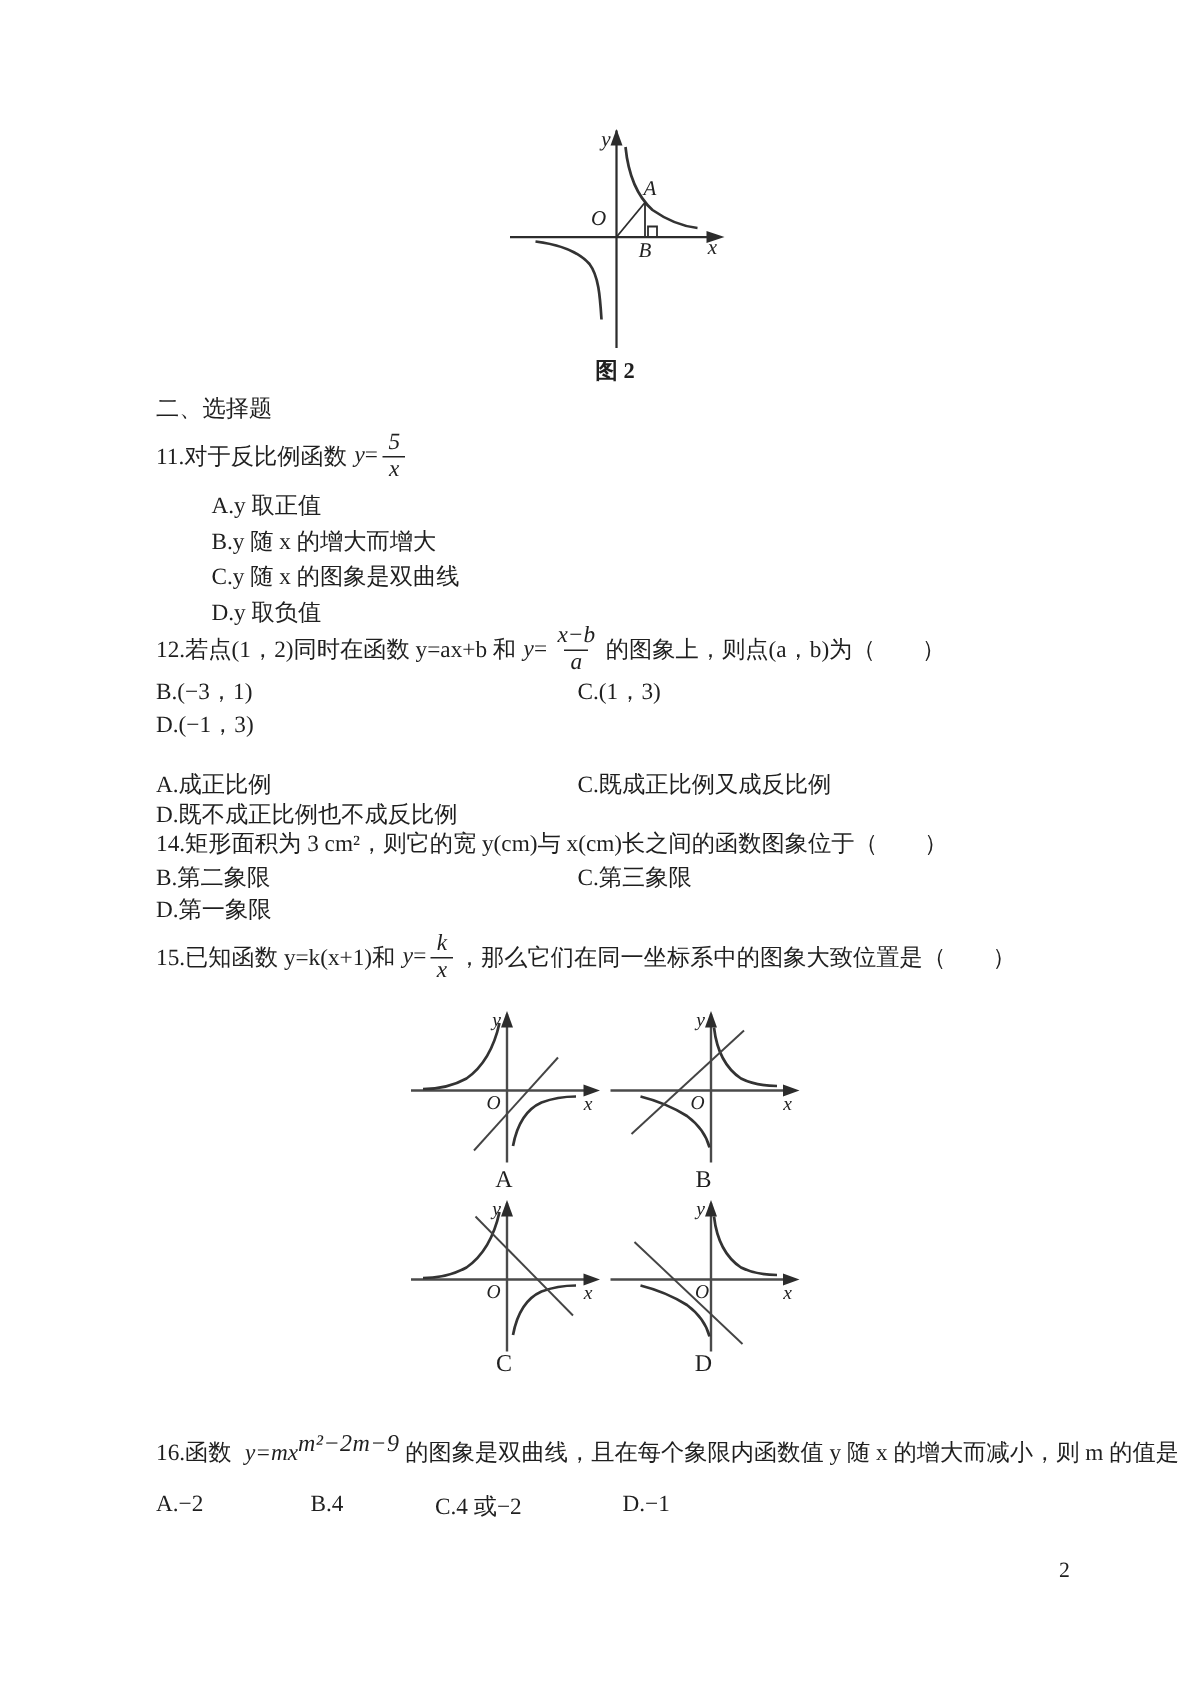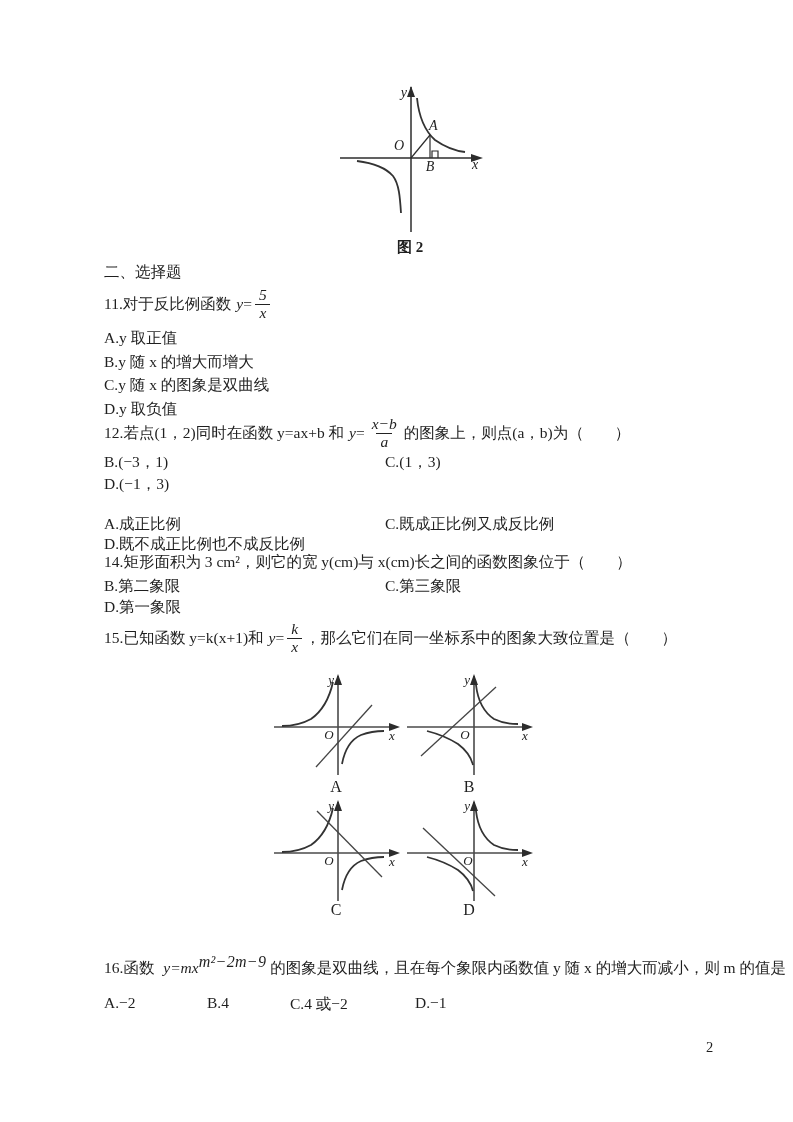--- a/index.html
+++ b/index.html
@@ -7,21 +7,21 @@
     position:relative; width:793px; height:1122px; background:#ffffff;
     font-family:"Liberation Serif","DejaVu Serif",serif; color:#1f1f1f; overflow:hidden;
   }
   .abs { position:absolute; }
   .line { font-size:15.5px; white-space:nowrap; }
   .fracline { display:flex; align-items:center; }
   .mvar { font-style:italic; margin-left:5px; }
   .frac { display:inline-flex; flex-direction:column; align-items:center; font-style:italic; margin:0 3px; }
   .frac .num { line-height:1.08; padding:0 4px; }
   .frac .den { line-height:1.08; padding:0 4px; border-top:1.3px solid #222; }
-  .opts-v div { line-height:23.5px; }
+  .opts-v div { line-height:23.5px;margin-left:37px; }
   .grid2 { display:grid; grid-template-columns:281px auto; }
   .sup { font-size:16px; position:relative; top:-6px; font-style:italic; letter-spacing:0.3px; }
   .figcap { font-size:15px; text-align:center;font-weight:bold; }
   .glabel { font-size:16px; text-align:center; width:132px; }
   .pagenum { font-size:14.5px; }
   .axis  { stroke:#4a4a4a; stroke-width:1.6; }
   .axis2 { stroke:#2c2c2c; stroke-width:1.5; }
   .ah    { fill:#2c2c2c; }
   .curve { stroke:#333; stroke-width:1.8; fill:none; }
   .sline { stroke:#444; stroke-width:1.3; }

